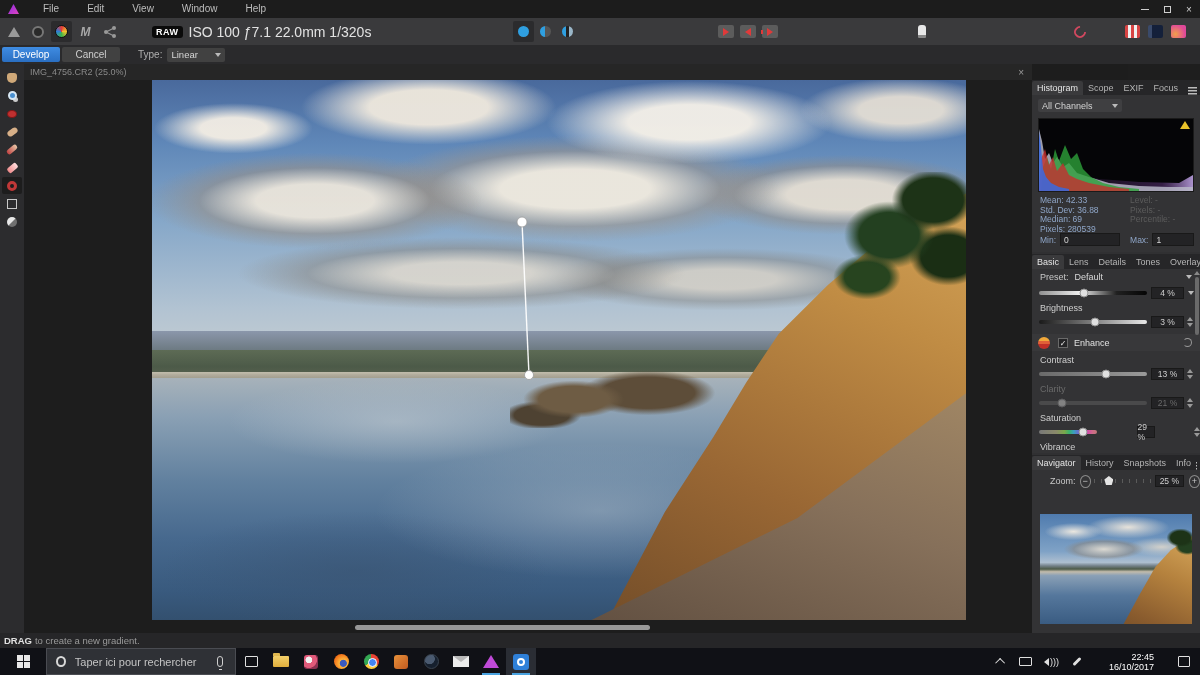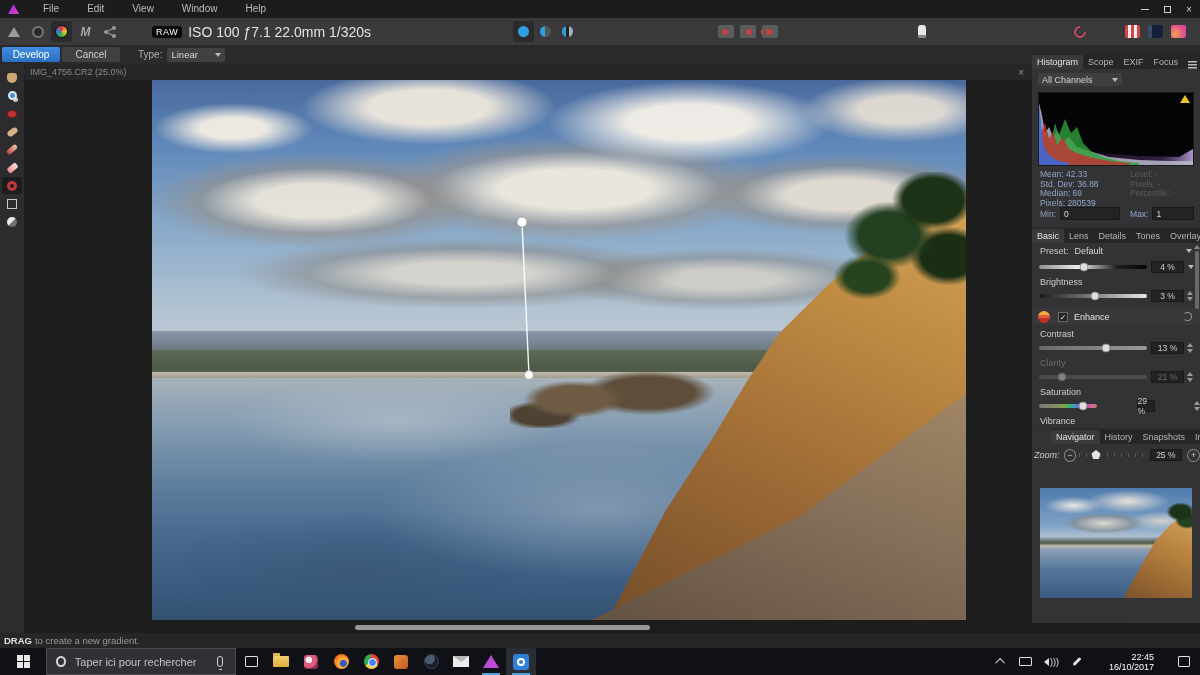--- a/index.html
+++ b/index.html
@@ -16,21 +16,21 @@
   .restore-glyph { width:7px; height:7px; border:1px solid #cfcfcf; }
 
   
   .toolbar { position:absolute; left:0; top:18px; width:1200px; height:27px; background:#3a3a3c; display:flex; align-items:center; }
   .persona { width:21px; height:21px; margin-left:3px; display:flex; align-items:center; justify-content:center; border-radius:2px; }
   .persona.active { background:#2b2b2d; }
   .tri-outline { width:0; height:0; border-left:6px solid transparent; border-right:6px solid transparent; border-bottom:10px solid #9a9a9a; }
   .circle-gray { width:12px; height:12px; border-radius:50%; background:#2a2a2a; border:2px solid #777; }
   .circle-color { width:13px; height:13px; border-radius:50%; background:conic-gradient(#e23b3b,#f2c12e,#3db54a,#2f7fd6,#e23b3b); border:1px solid #111; }
   .m-glyph { color:#a8a8a8; font-size:12px; font-weight:bold; font-style:italic; }
-  .raw-badge { background:#0a0a0a; color:#fff; font-size:9px; font-weight:normal; border-radius:3px; padding:1px 4px; margin-left:32px; letter-spacing:.5px; }
+  .raw-badge { background:#0a0a0a; color:#fff; font-size:9px; font-weight:bold; border-radius:3px; padding:1px 4px; margin-left:32px; letter-spacing:.5px; }
   .exif-text { color:#e2e2e2; font-size:14px; margin-left:6px; }
   .viewmode { width:21px; height:21px; display:flex; align-items:center; justify-content:center; border-radius:2px; }
   .viewmode.active { background:#2b2b2d; }
   .vm1 { width:11px; height:11px; border-radius:50%; background:#2f9fe0; }
   .vm2 { width:11px; height:11px; border-radius:50%; background:linear-gradient(90deg,#2f9fe0 50%,#555 50%); }
   .vm3 { width:11px; height:11px; border-radius:50%; background:linear-gradient(90deg,#2f9fe0 38%,#222 38% 62%,#9ab6c8 62%); }
   .clipicon { width:16px; height:13px; background:#5c5c5c; border-radius:2px; display:flex; align-items:center; justify-content:center; }
   .clip-arrow { width:0; height:0; border-top:4px solid transparent; border-bottom:4px solid transparent; border-left:6px solid #e03a3a; }
   .clip-arrow.rev { transform:rotate(180deg); }
   .clip-arrow.dbl { border-left:6px solid #e03a3a; box-shadow:-8px 0 0 -2px #e03a3a; }
@@ -104,21 +104,21 @@
   .beach { position:absolute; right:0; bottom:0; width:46%; height:42%;
     clip-path:polygon(100% 0, 100% 100%, 0 100%, 55% 55%);
     background:linear-gradient(200deg,#a08664 0%,#86705a 45%,#635142 100%); }
   .grad-overlay { position:absolute; left:0; top:0; }
   .hscroll { position:absolute; left:0; bottom:3px; width:1008px; height:5px; }
   .hscroll .thumb { position:absolute; left:331px; top:0; width:295px; height:5px; background:#989898; border-radius:3px; }
   .vscroll { position:absolute; right:1px; top:0; width:5px; height:560px; }
   .vscroll .thumb { position:absolute; top:221px; left:0; width:5px; height:170px; background:#8a8a8a; border-radius:3px; }
 
   
-  .rpanel { position:absolute; left:1032px; top:54px; width:168px; height:569px; background:#303032; font-size:9px; color:#c8c8c8; }
+  .rpanel { position:absolute; left:1032px; top:80px; width:168px; height:569px; background:#303032; font-size:9px; color:#c8c8c8; }
   .section { position:absolute; left:0; width:168px; }
   .tabbar { position:relative; height:15px; background:#262628; display:flex; align-items:flex-end; }
   .tab { padding:2px 5px 2px; color:#b4b4b4; font-size:9px; }
   .tab.active { background:#3a3a3c; color:#e4e4e4; border-radius:2px 2px 0 0; }
   .panelmenu { margin-left:auto; margin-right:3px; width:9px; height:8px; background:
     linear-gradient(#bbb,#bbb) 0 0/9px 1.5px no-repeat,
     linear-gradient(#bbb,#bbb) 0 3px/9px 1.5px no-repeat,
     linear-gradient(#bbb,#bbb) 0 6px/9px 1.5px no-repeat; }
   .dropdown { display:flex; align-items:center; justify-content:space-between; background:#3f3f41; border-radius:2px; color:#d2d2d2; padding:0 4px; height:13px; }
   .histo-box { position:absolute; left:6px; top:38px; width:156px; height:74px; background:#060608; border:1px solid #1a1a1a; }
@@ -476,30 +476,30 @@
             <span class="stp dn"></span>
           </div>
       </div>
       <div class="slabel" style="top:188px;">Vibrance</div>
       <div class="pscroll">
         <div class="arrow"></div>
           <div class="pthumb"></div>
       </div>
     </div>
 
-    <div class="section" style="top:375px; height:194px; background:#333335;padding-left:19px;">
+    <div class="section" style="top:375px; height:194px; background:#333335;">
       <div class="tabbar">
         <span class="tab active">Navigator</span>
         <span class="tab">History</span>
         <span class="tab">Snapshots</span>
         <span class="tab">Info</span>
         <span class="panelmenu"></span>
       </div>
       <div class="zoom-row">
-        <span style="margin-left:2px;font-style:italic;">Zoom:</span>
+        <span style="margin-left:18px;">Zoom:</span>
         <div class="circ-btn" style="margin-left:4px;">−</div>
         <div class="zoom-track">
             <div class="zoom-thumb"></div>
           </div>
         <div class="valbox" style="margin-left:0;">25 %</div>
         <div class="circ-btn" style="margin-left:5px;">+</div>
       </div>
       <div class="nav-thumb">
         <div class="nav-coast"></div>
         <div class="nav-trees"></div>

